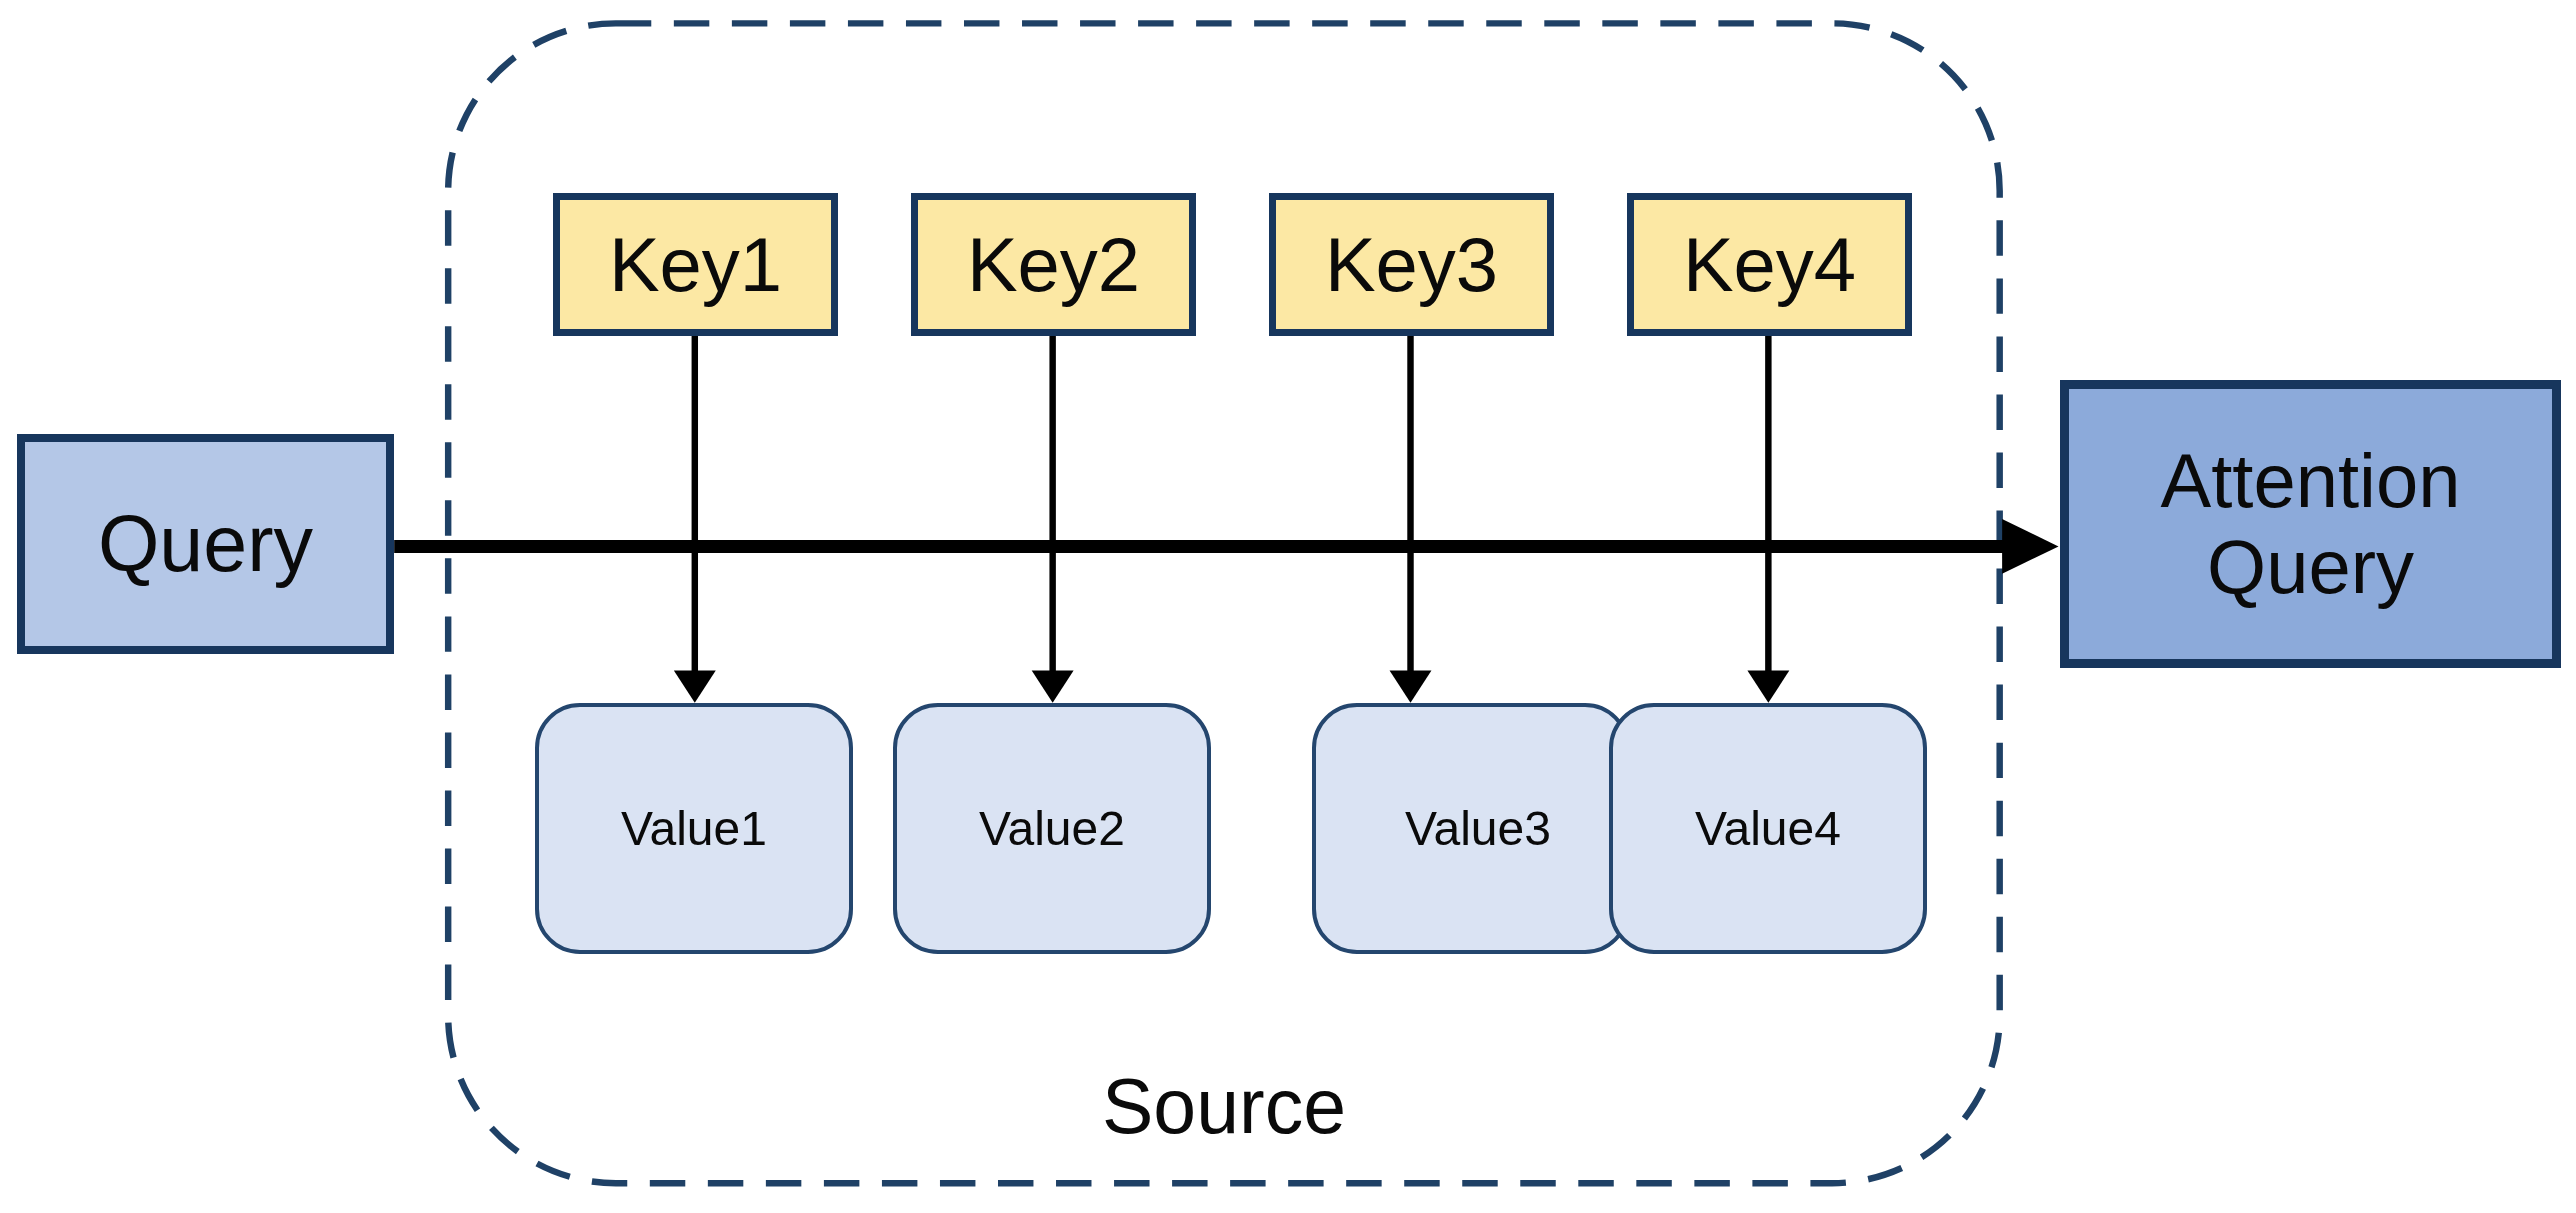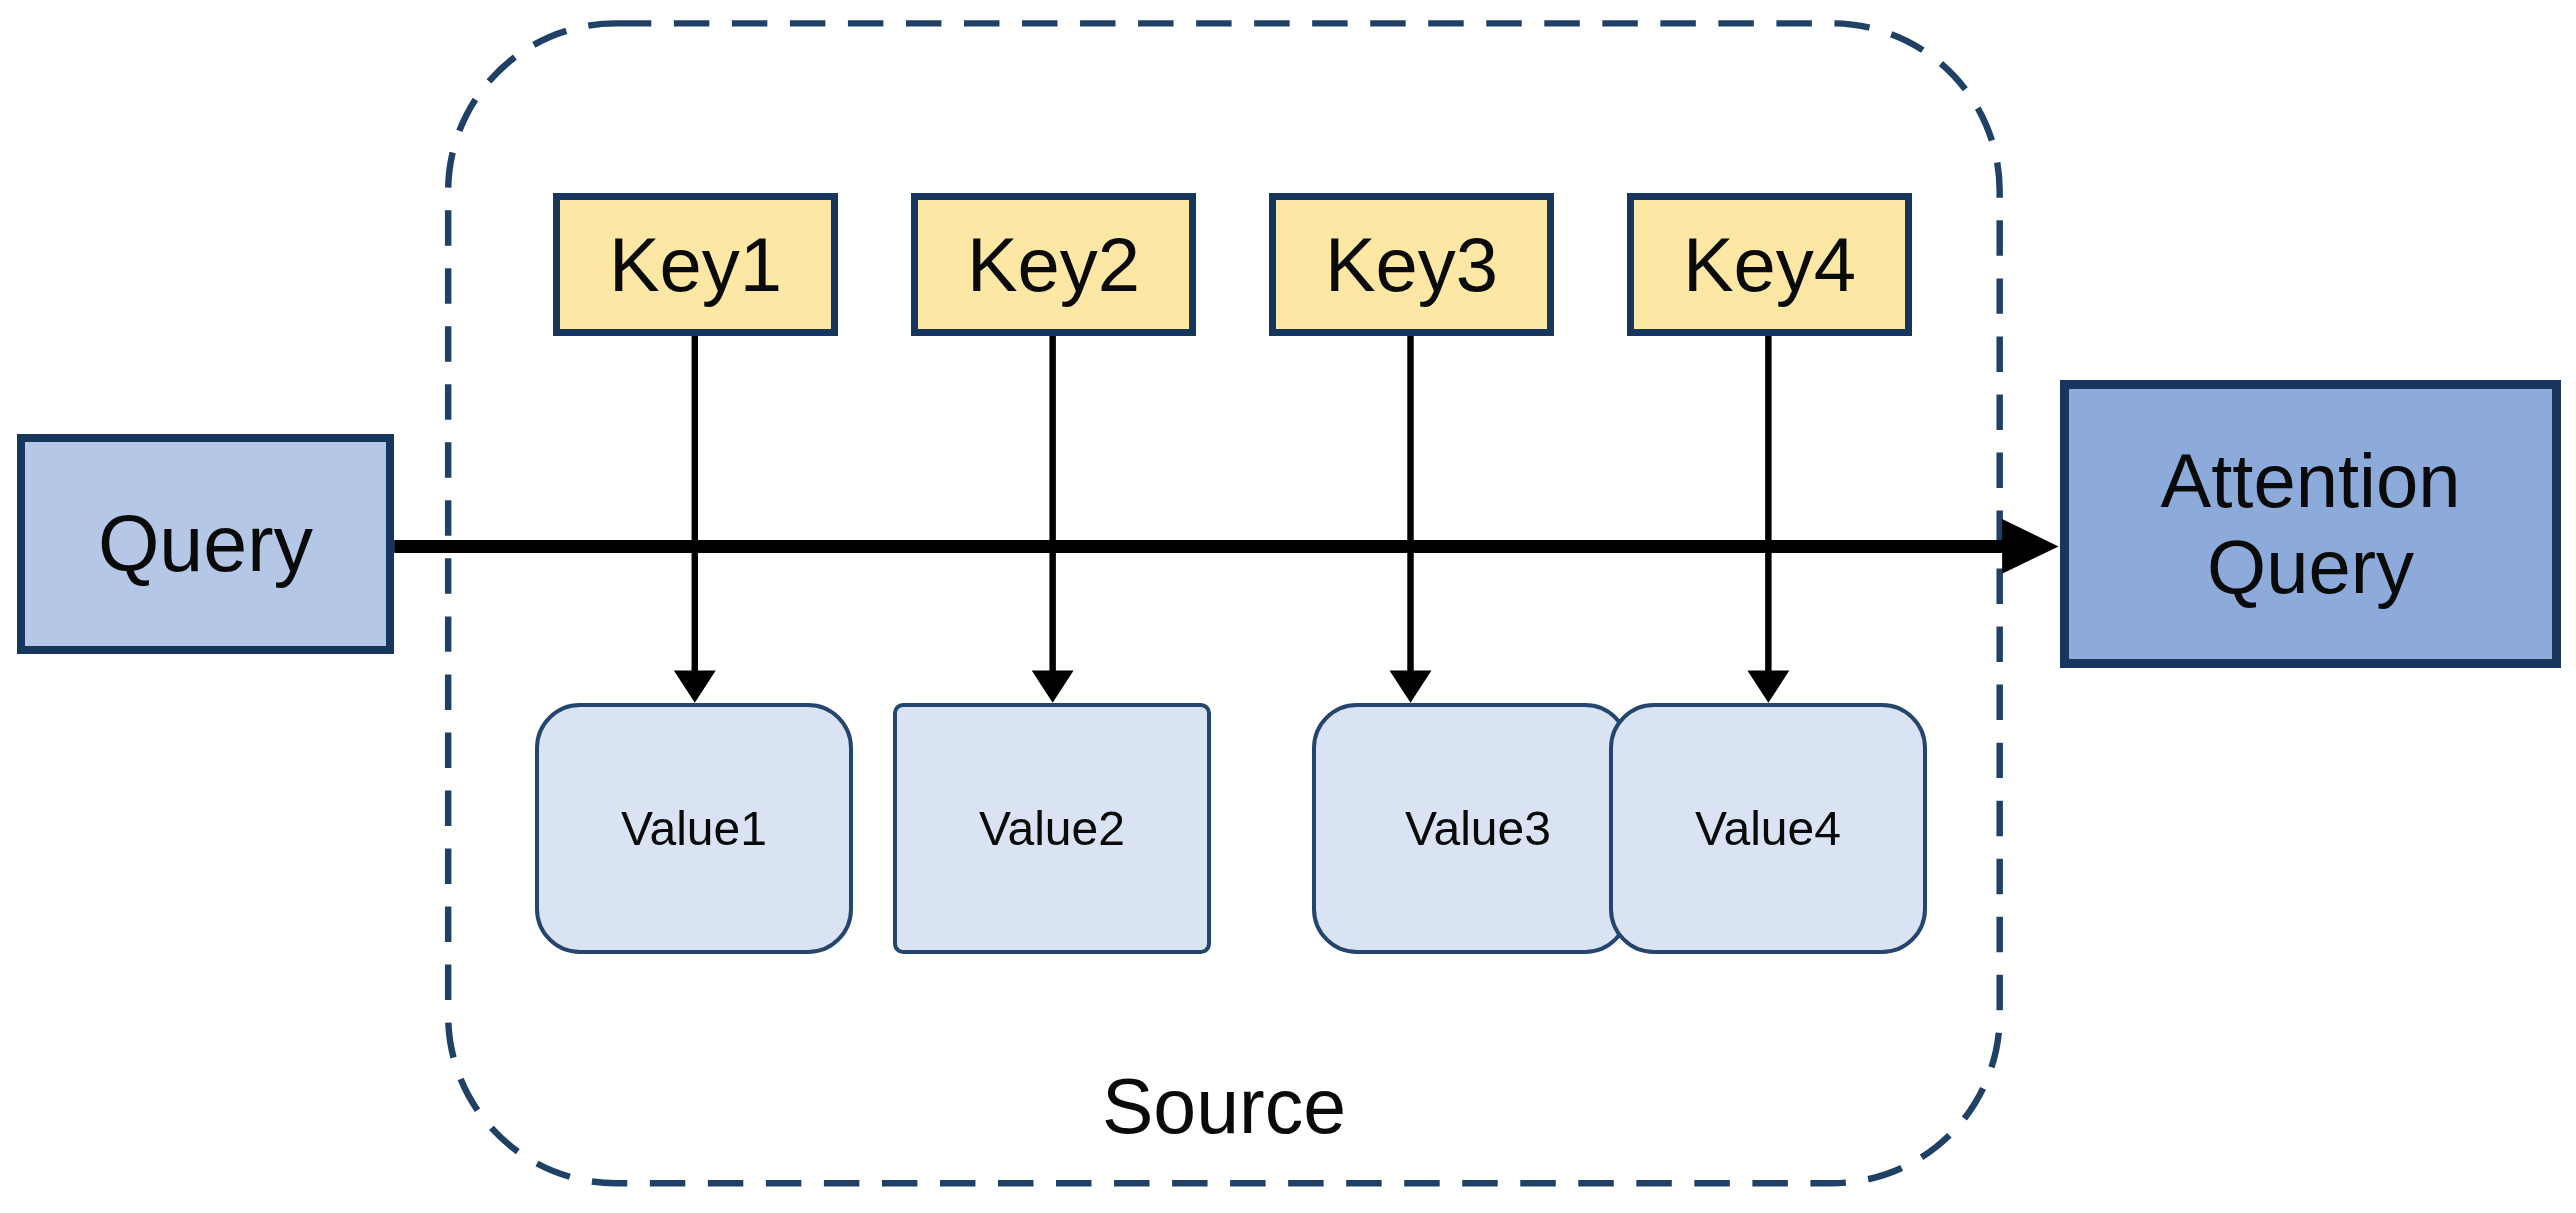--- a/index.html
+++ b/index.html
@@ -68,21 +68,21 @@
   .value-box {
     top: 703px;
     width: 318px;
     height: 251px;
     background: var(--value-fill, #dae3f3);
     border: 4.8px solid var(--value-border, #24466e);
     border-radius: 45px;
     font-size: 48px;
   }
   #value-box-1 { left: 535px; }
-  #value-box-2 { left: 893px; border-radius: 10px; }
+  #value-box-2 { left: 893px; }
   #value-box-3 { left: 1312px; padding-left: 14px; }
   #value-box-4 { left: 1609px; }
   #source-label {
     position: absolute;
     left: 445px;
     top: 1062px;
     width: 1558px;
     text-align: center;
     font-size: 77px;
     color: #0a0a0a;

